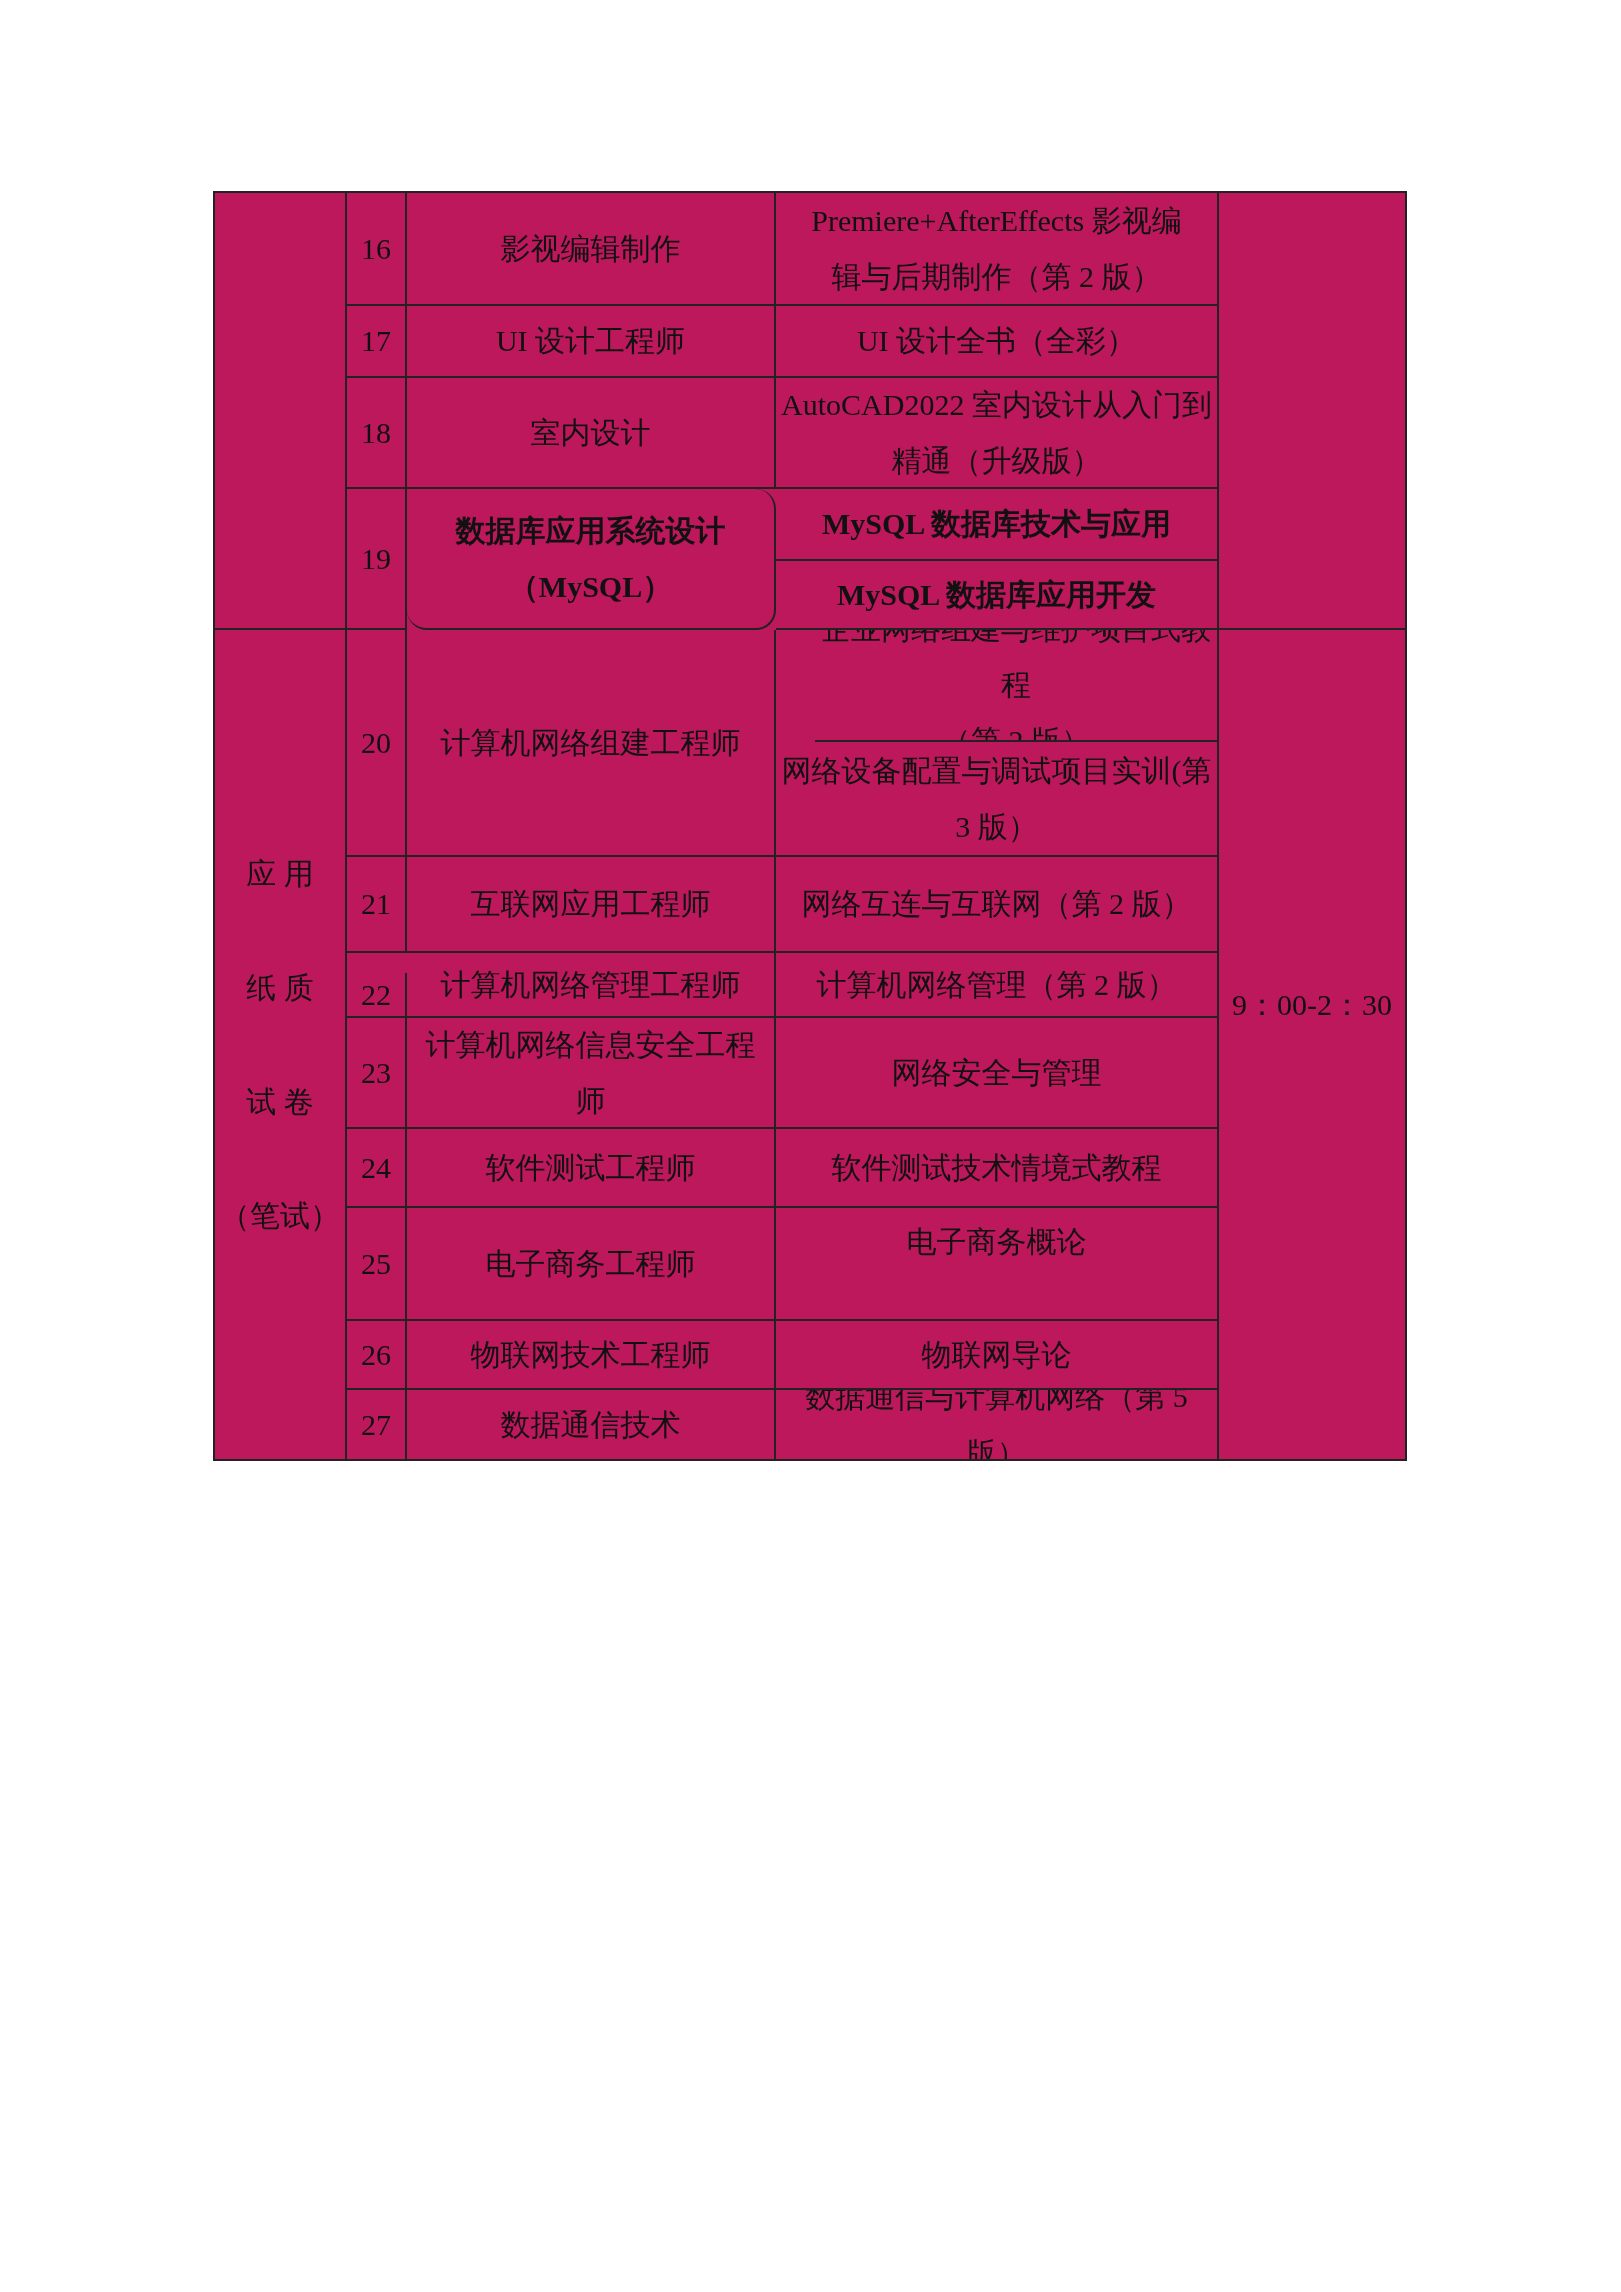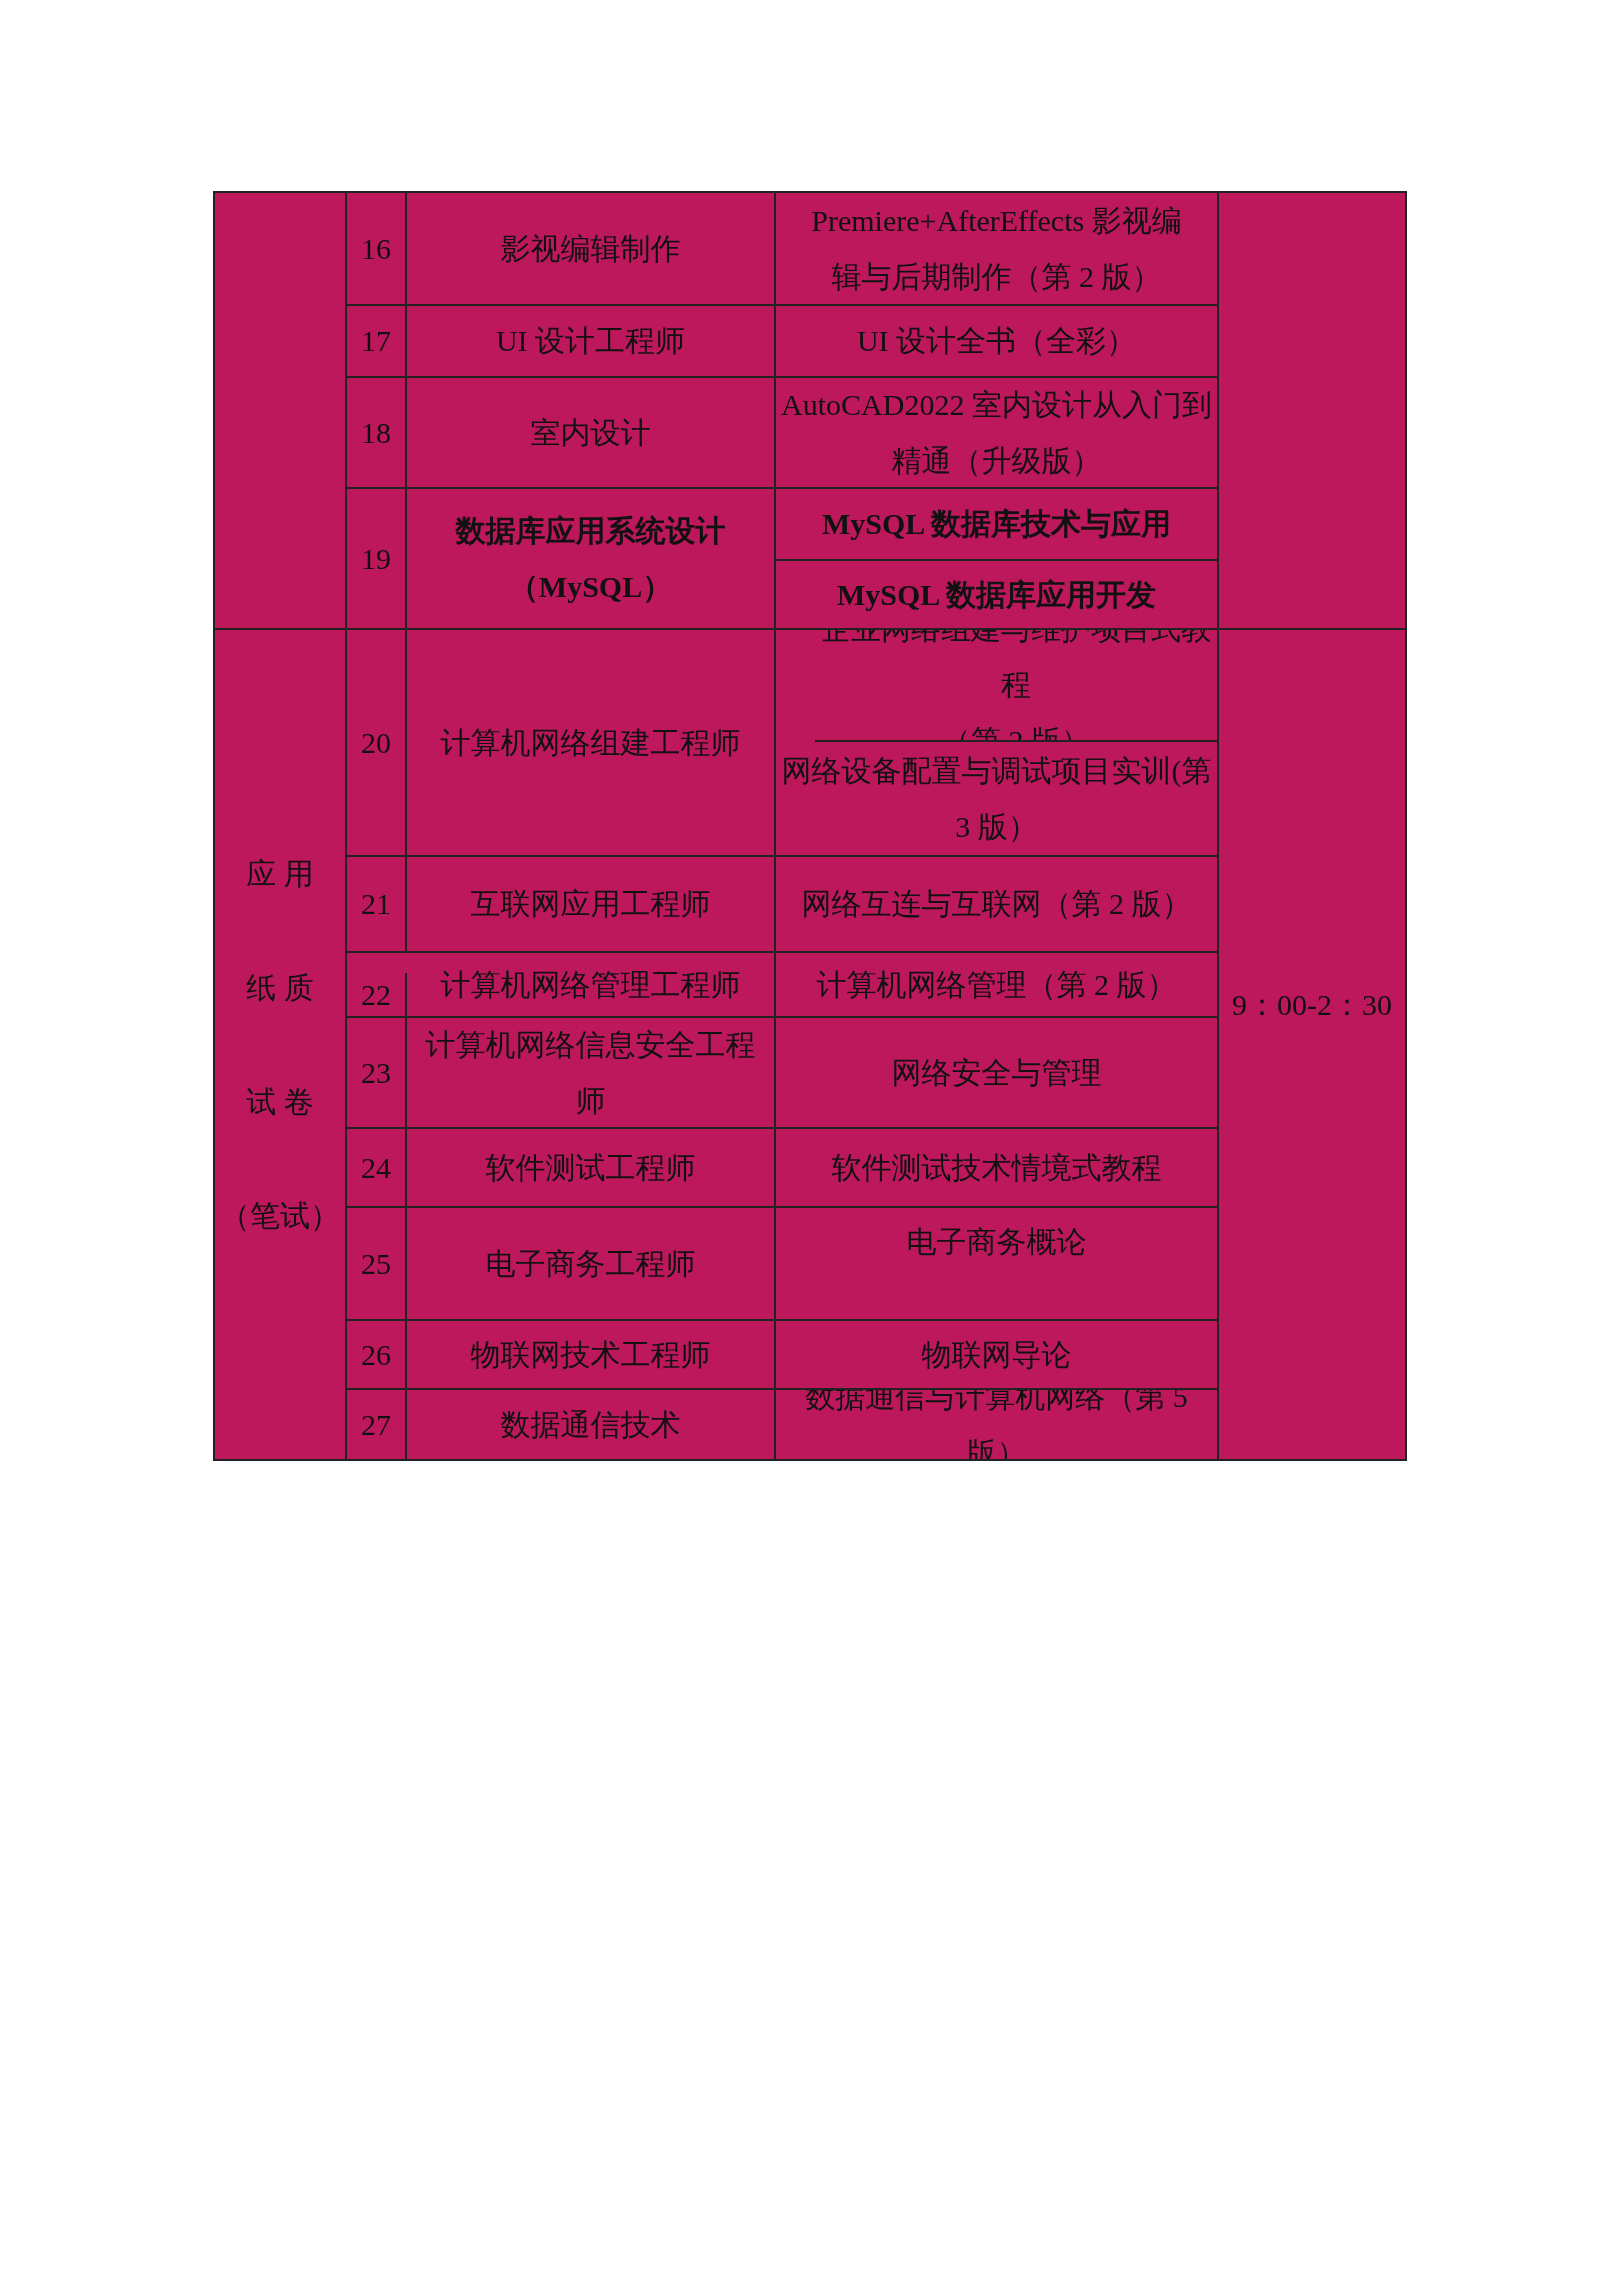--- a/index.html
+++ b/index.html
@@ -67,21 +67,21 @@
     <div class="cell" style="grid-column:2; grid-row:2;">17</div>
     <div class="cell" style="grid-column:3; grid-row:2;">UI 设计工程师</div>
     <div class="cell" style="grid-column:4; grid-row:2;">UI 设计全书（全彩）</div>
 
     <div class="cell" style="grid-column:2; grid-row:3;">18</div>
     <div class="cell" style="grid-column:3; grid-row:3;">室内设计</div>
     <div class="cell" style="grid-column:4; grid-row:3;">AutoCAD2022 室内设计从入门到
 精通（升级版）</div>
 
     <div class="cell" style="grid-column:2; grid-row:4 / 6;">19</div>
-    <div class="cell bold" style="grid-column:3; grid-row:4 / 6;">数据库应用系统设计
+    <div class="cell bold" style="grid-column:3; grid-row:4 / 6;border-radius:20px;">数据库应用系统设计
 （MySQL）</div>
     <div class="cell bold" style="grid-column:4; grid-row:4;">MySQL 数据库技术与应用</div>
     <div class="cell bold" style="grid-column:4; grid-row:5;">MySQL 数据库应用开发</div>
 
     <div class="cell" style="grid-column:5; grid-row:1 / 6;"></div>
 
     <div class="cell category-cell" style="grid-column:1; grid-row:6 / 15;">应 用
 纸 质
 试 卷
 （笔试）</div>

